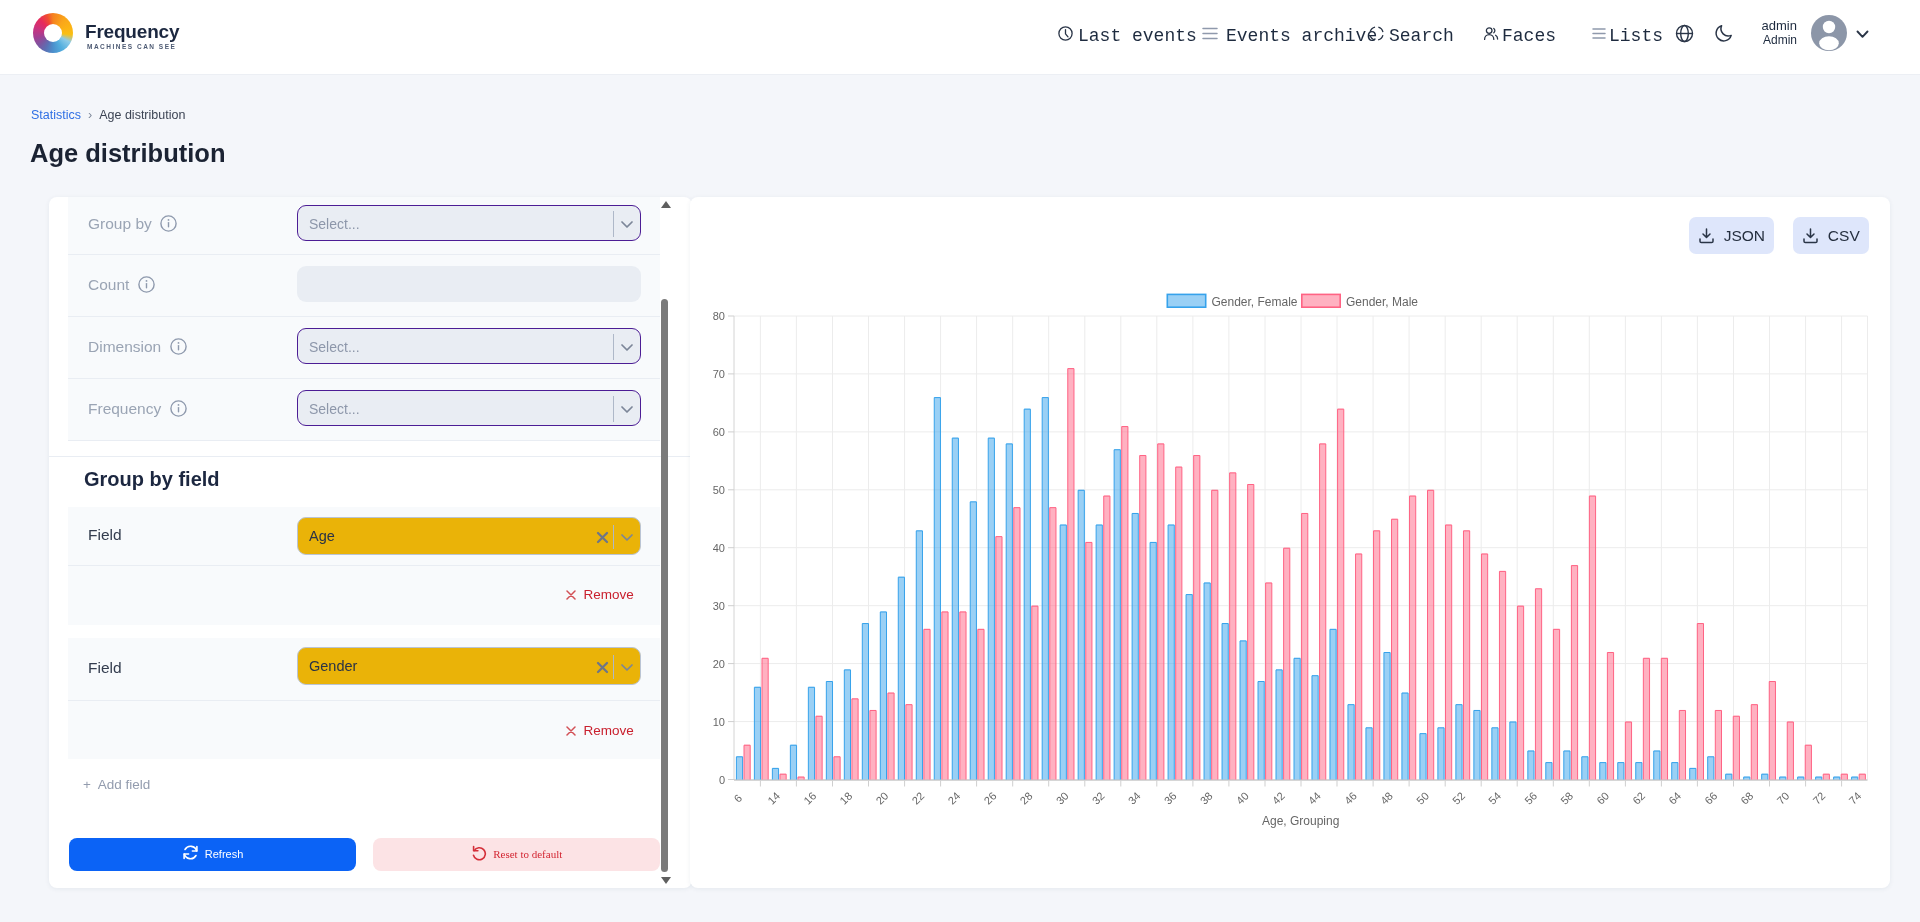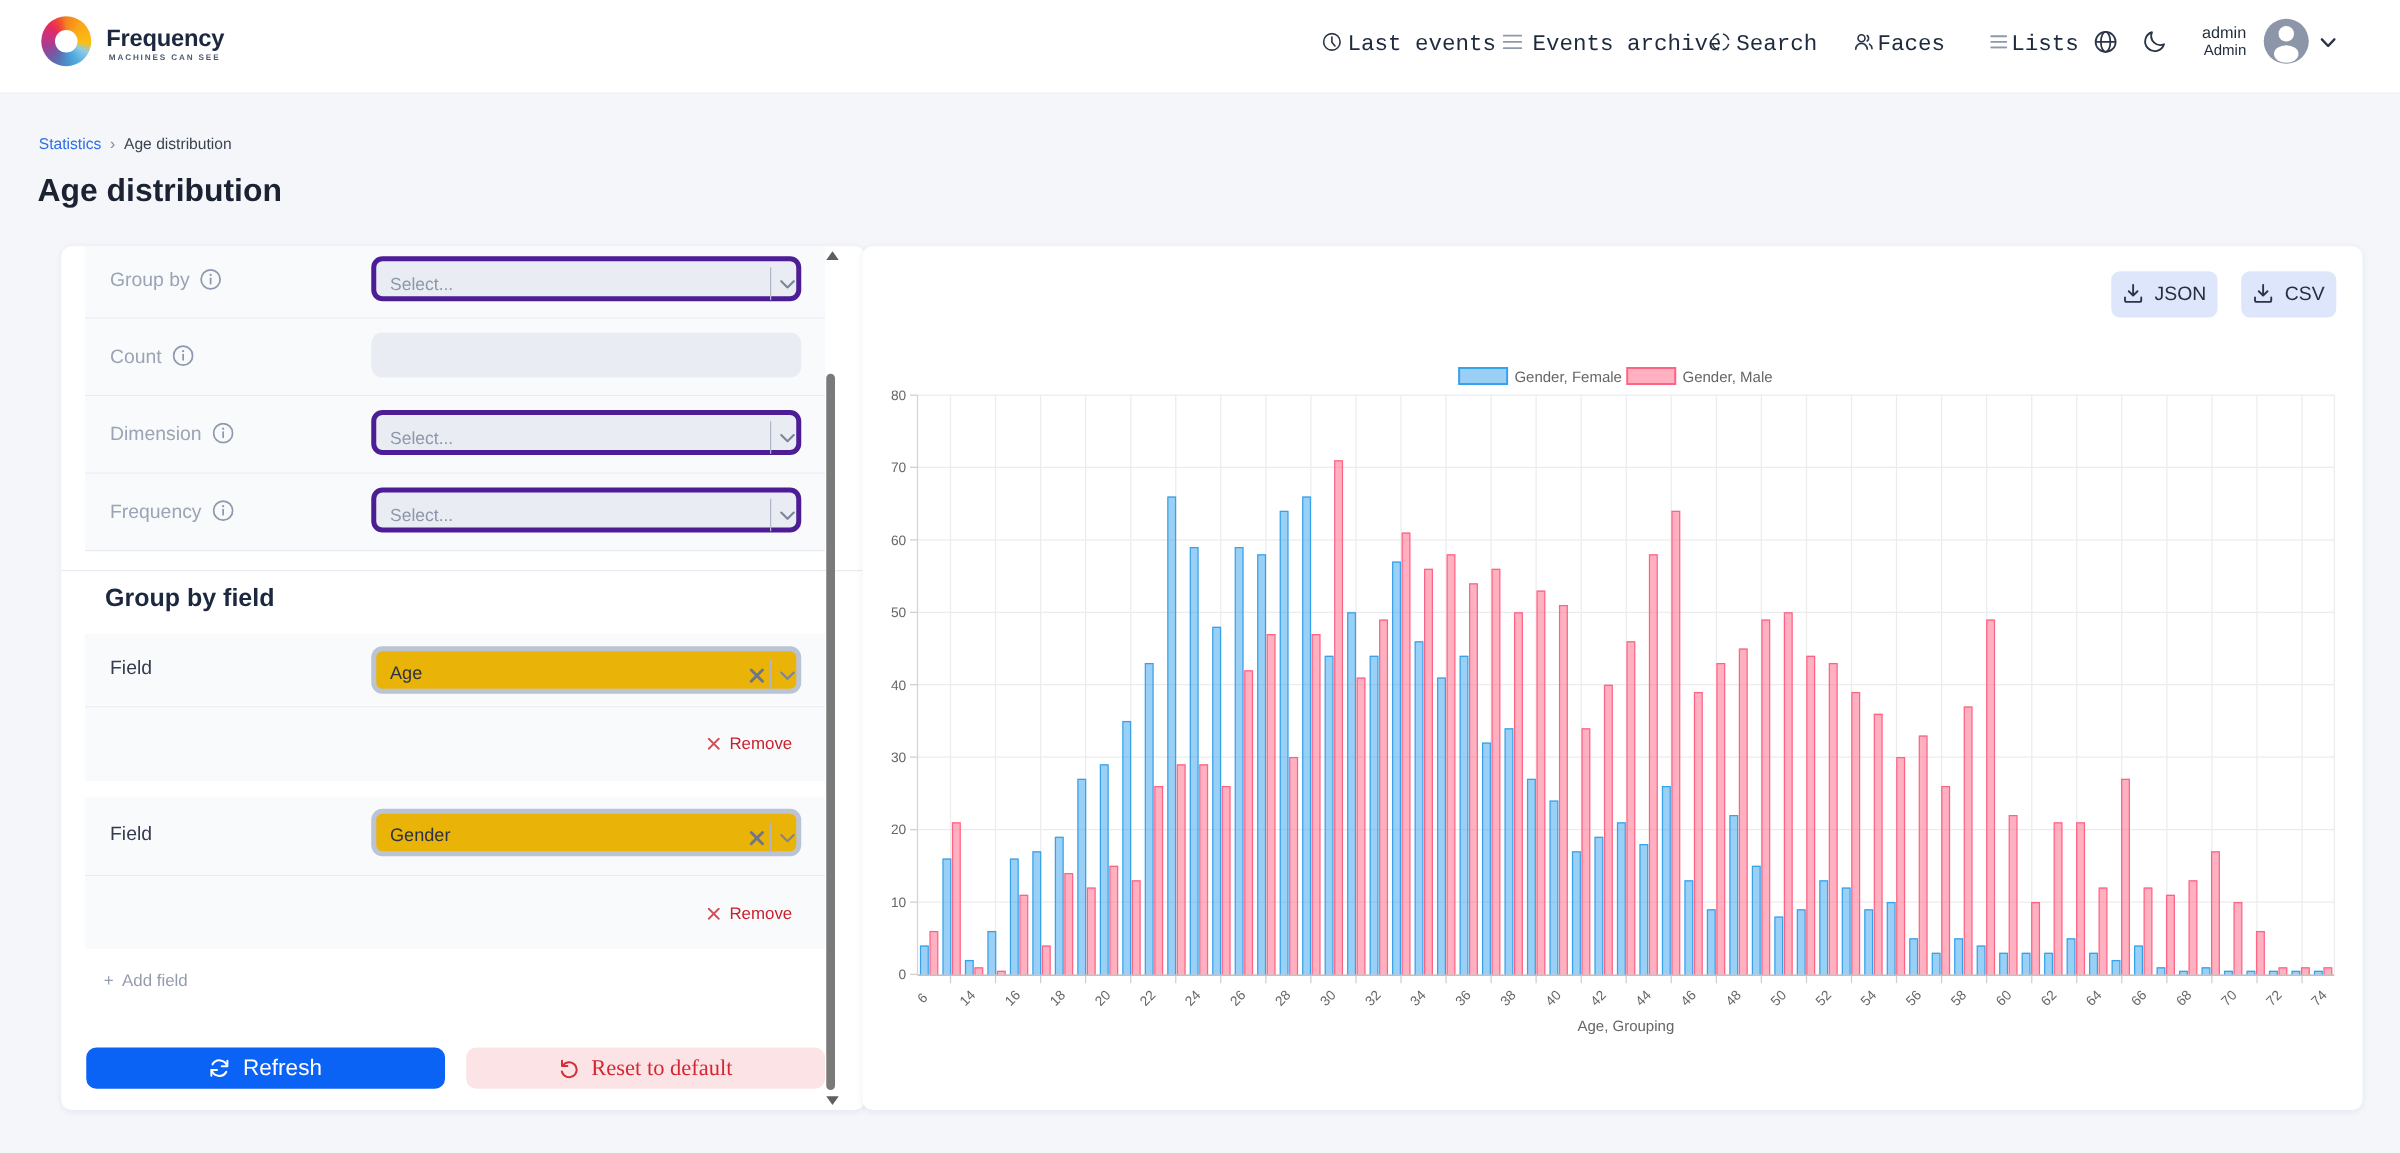--- a/index.html
+++ b/index.html
@@ -17,30 +17,30 @@
 .crumbs{position:absolute;left:31px;top:108px;font-size:12.5px;color:#3c4454;}
 .crumbs a{color:#2f6fe4;text-decoration:none;}
 .crumbs .sep{color:#7c8698;margin:0 7px;}
 h1{position:absolute;left:30px;top:139px;font-size:25.5px;font-weight:700;color:#1b2333;}
 .card{position:absolute;background:#fff;border-radius:8px;box-shadow:0 1px 5px rgba(35,55,85,.07);}
 #lcard{left:29px;top:197px;width:643px;height:691px;margin-left:20px;}
 #rcard{left:690px;top:197px;width:1200px;height:691px;}
 .row{position:absolute;left:19px;width:592px;background:#f8fafc;border-bottom:1px solid #e9edf3;}
 .rlabel{position:absolute;left:39px;font-size:15.5px;color:#9aa4b4;white-space:nowrap;}
 .rlabel.dark{color:#333c4e;}
-.sel{position:absolute;left:248px;width:344px;height:36px;border-radius:9px;border:4px solid #4c1d95;background:#e9edf3;}
+.sel{position:absolute;left:248px;width:344px;height:36px;border-radius:9px;border:1px solid #4c1d95;background:#e9edf3;}
 .sel.white{background:#eab308;border-color:#bac4d4;height:38px;}
 .sel .ph{position:absolute;left:11px;top:9.5px;font-size:14px;color:#8d97aa;}
 .sel .val{position:absolute;left:11px;top:9px;font-size:14.5px;color:#2a3346;}
 .sel .dv{position:absolute;left:315px;top:5px;height:26px;border-left:1px solid #aeb8c8;}
 .sel span svg,.remove svg{display:inline;} .posic{line-height:0;} .posic svg{display:block;}
 .ico-i{display:inline-block;vertical-align:-3px;}
 .remove{position:absolute;font-size:13.5px;color:#c9202e;}
 .addf{position:absolute;left:34px;top:580px;font-size:13.5px;color:#939cae;}
-.btn{position:absolute;top:641px;width:287px;height:33px;border-radius:8px;font-size:18px;line-height:33px;text-align:center;}
+.btn{position:absolute;top:641px;width:287px;height:33px;border-radius:8px;font-size:11px;line-height:33px;text-align:center;}
 #btn-refresh{left:20px;background:#0b63f6;color:#fff;}
 #btn-reset{left:324px;background:#fce3e5;color:#d32733;font-family:Liberation Serif, serif;}
 .gbf{position:absolute;left:35px;top:271px;font-size:20px;font-weight:700;color:#1c2740;}
 .divider{position:absolute;left:0;top:259px;width:643px;border-top:1px solid #e9edf3;}
 .dl-btn{position:absolute;top:20px;height:37px;line-height:37px;background:#dee6fb;border-radius:7px;font-size:15.5px;color:#252f3f;text-align:center;}
 .sb-thumb{position:absolute;left:661px;top:299px;width:7px;height:573px;background:#7a7a7a;border-radius:3.5px;}
 .sb-up{position:absolute;left:660.5px;top:201px;width:0;height:0;border-left:5.5px solid transparent;border-right:5.5px solid transparent;border-bottom:7px solid #5f5f5f;}
 .sb-dn{position:absolute;left:660.5px;top:877px;width:0;height:0;border-left:5.5px solid transparent;border-right:5.5px solid transparent;border-top:7px solid #5f5f5f;}
 </style></head>
 <body>

